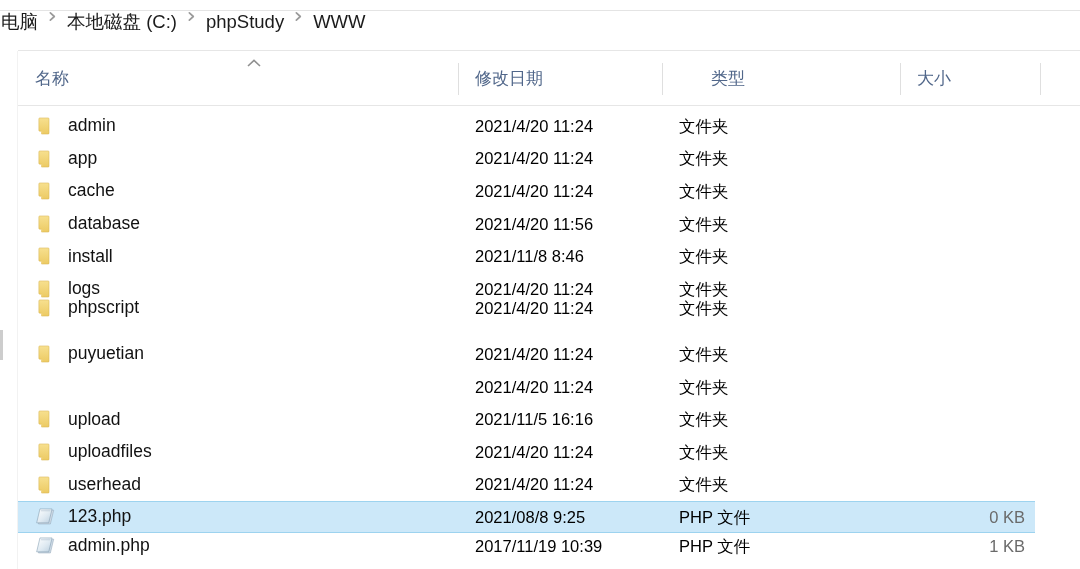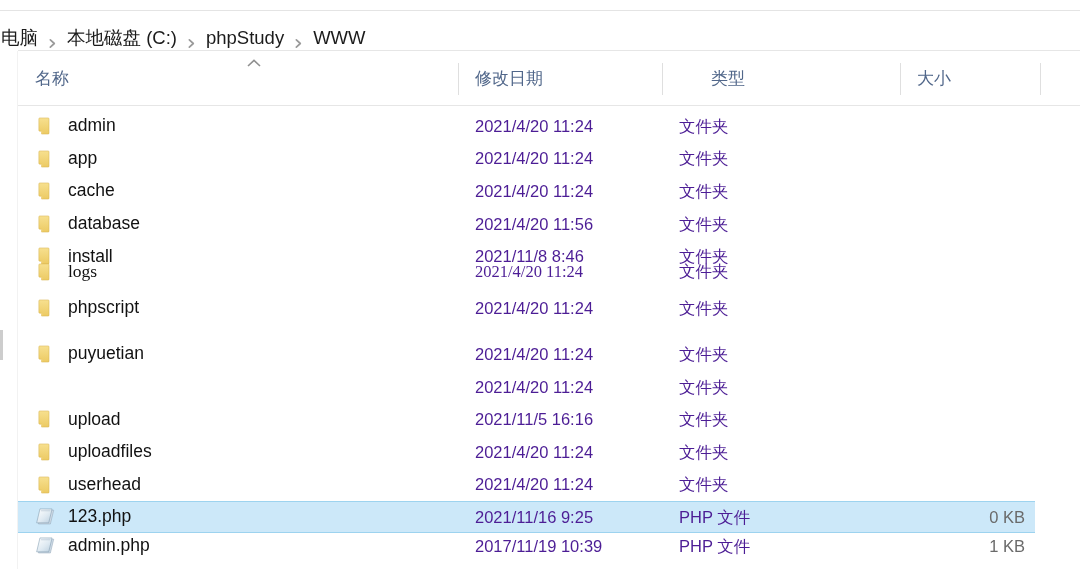--- a/index.html
+++ b/index.html
@@ -33,21 +33,21 @@
   }
 
   
   .breadcrumb {
     position: absolute;
     left: 0;
     top: 11px;
     width: 944px;
     height: 38px;
     display: flex;
-    align-items: flex-end;
+    align-items: flex-start;
     padding-left: 0px;
     box-sizing: border-box;
     background: #ffffff;
   }
   .crumb {
     font-size: 18.5px;
     color: #1b1b1b;
     line-height: 1;
     white-space: nowrap;
     padding: 2px 1px;
@@ -168,21 +168,21 @@
   }
   .icon-wrap svg { display: block; }
 
   .name-text {
     font-size: 17.5px;
     color: #111111;
     line-height: 1;
   }
   .meta-text {
     font-size: 16.5px;
-    color: #4c1d95;
+    color: #000000;
     line-height: 1;
   }
   .size-text {
     font-size: 16.5px;
     color: #6a6a6a;
     line-height: 1;
     padding-right: 5px;
   }
 
   
@@ -387,21 +387,21 @@
         <div class="cell cell-date">
           <span class="meta-text">2021/11/8 8:46</span>
         </div>
         <div class="cell cell-type">
           <span class="meta-text">文件夹</span>
         </div>
         <div class="cell cell-size">
           <span class="size-text"></span>
         </div>
       </div>
-      <div class="row" style="top: 146px; font-family: Liberation Serif, serif;">
+      <div class="row" style="top: 163px;">
         <div class="cell cell-name">
           <span class="icon-wrap">
             <svg viewBox="0 0 24 24" width="22" height="22" aria-hidden="true">
               <defs>
                 <linearGradient id="fg" x1="0" y1="0" x2="0" y2="1">
                   <stop offset="0" stop-color="#f7e08f"></stop>
                   <stop offset="1" stop-color="#ecca63"></stop>
                 </linearGradient>
               </defs>
               <path d="M5.2 3.2 h9.1 a1 1 0 0 1 1 1 v15.6 a1 1 0 0 1 -1 1 h-7.1 l0 -3.1 h-2 a1 1 0 0 1 -1 -1 v-12.5 a1 1 0 0 1 1 -1 z" fill="url(#fg)" stroke="#d9b64f" stroke-width="0.55"></path>
@@ -573,21 +573,21 @@
                 </linearGradient>
               </defs>
               <path d="M7.4 4.6 L20.4 4.6 L16.8 19.6 L3.8 19.6 Z" fill="#cfdbe6" stroke="#8fa6b8" stroke-width="0.55"></path>
               <path d="M5.4 3.2 L18.6 3.2 L15.0 18.4 L1.8 18.4 Z" fill="url(#pg)" stroke="#7f9aae" stroke-width="0.6"></path>
               <path d="M6.4 5.2 L16.8 5.2" stroke="#a8bccb" stroke-width="0.6"></path>
             </svg>
           </span>
           <span class="name-text">123.php</span>
         </div>
         <div class="cell cell-date">
-          <span class="meta-text">2021/11/16 9:25</span>
+          <span class="meta-text">2021/08/8 9:25</span>
         </div>
         <div class="cell cell-type">
           <span class="meta-text">PHP 文件</span>
         </div>
         <div class="cell cell-size">
           <span class="size-text">0 KB</span>
         </div>
       </div>
       <div class="row" style="top: 420px; text-align: center;">
         <div class="cell cell-name">

